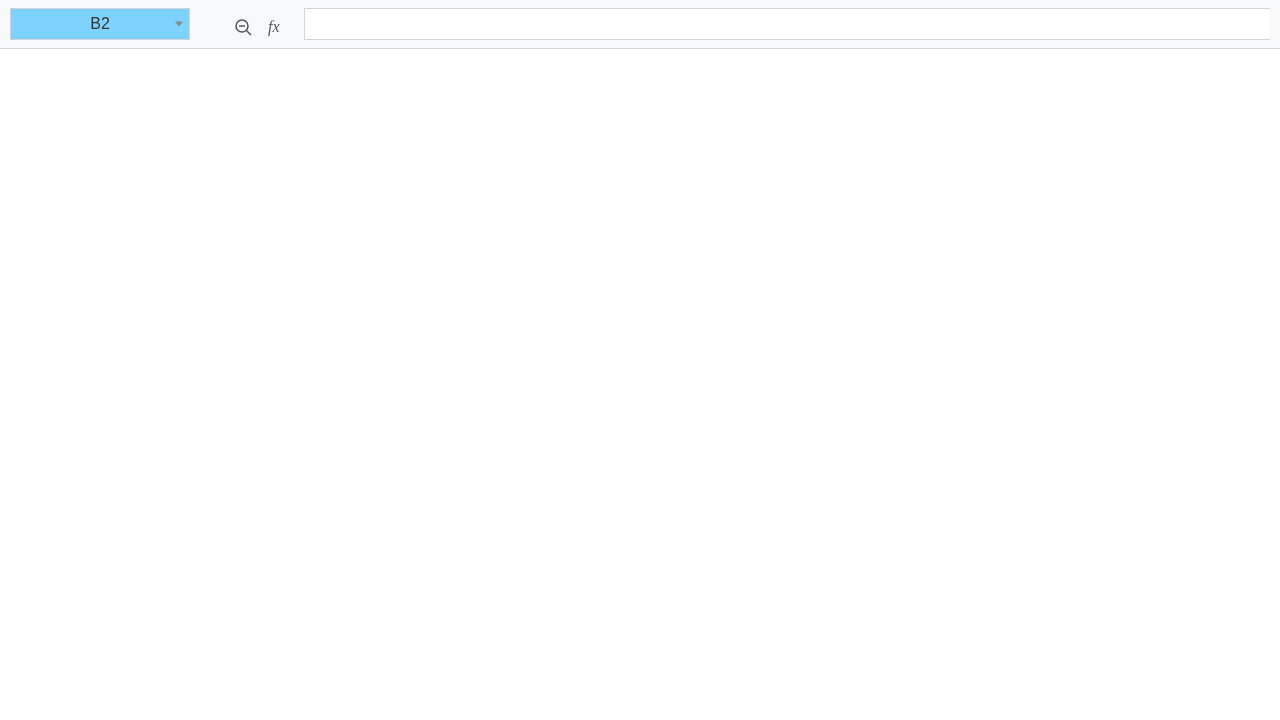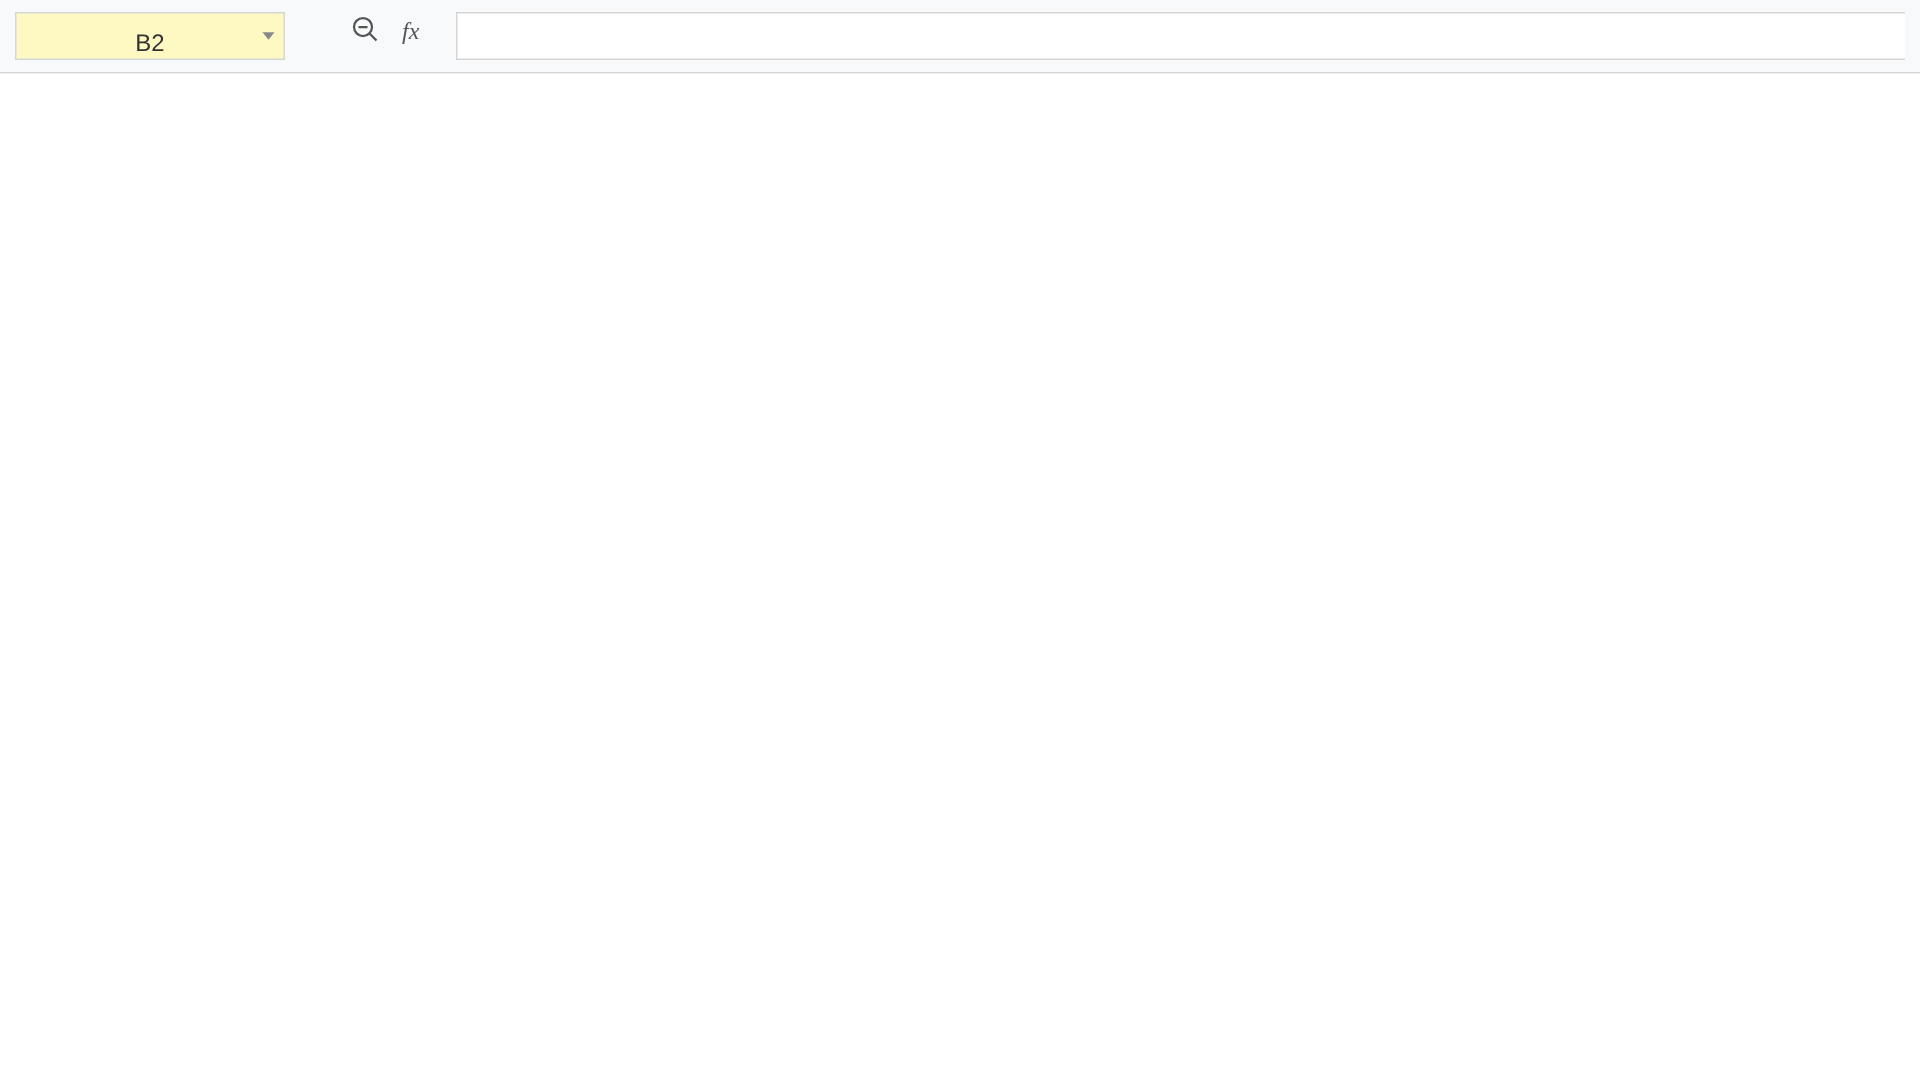--- a/index.html
+++ b/index.html
@@ -16,45 +16,45 @@
     display: flex;
     align-items: center;
     height: 49px;
     background: #f8f9fa;
     border-bottom: 1px solid #d5d5d5;
     padding: 8px 10px;
   }
   .name-box {
     width: 180px;
     height: 32px;
-    background: #fef9c3;
+    background: #7dd3fc;
     border: 1px solid #d5d5d5;
     display: flex;
-    align-items: flex-end;
+    align-items: center;
     justify-content: center;
     position: relative;
     font-size: 16px;
     color: #333;
   }
   .name-box-arrow {
     position: absolute;
     right: 6px;
     top: 50%;
     transform: translateY(-50%);
     width: 0; height: 0;
     border-left: 4px solid transparent;
     border-right: 4px solid transparent;
     border-top: 5px solid #888;
   }
   .fb-spacer { width: 40px; }
   .fb-icon {
     width: 28px;
     height: 28px;
     display: flex;
-    align-items: flex-start;
+    align-items: flex-end;
     justify-content: center;
     color: #555;
     margin-right: 6px;
   }
   .formula-input {
     flex: 1;
     height: 32px;
     border: 1px solid #d5d5d5;
     border-right: none;
     background: #fff;

